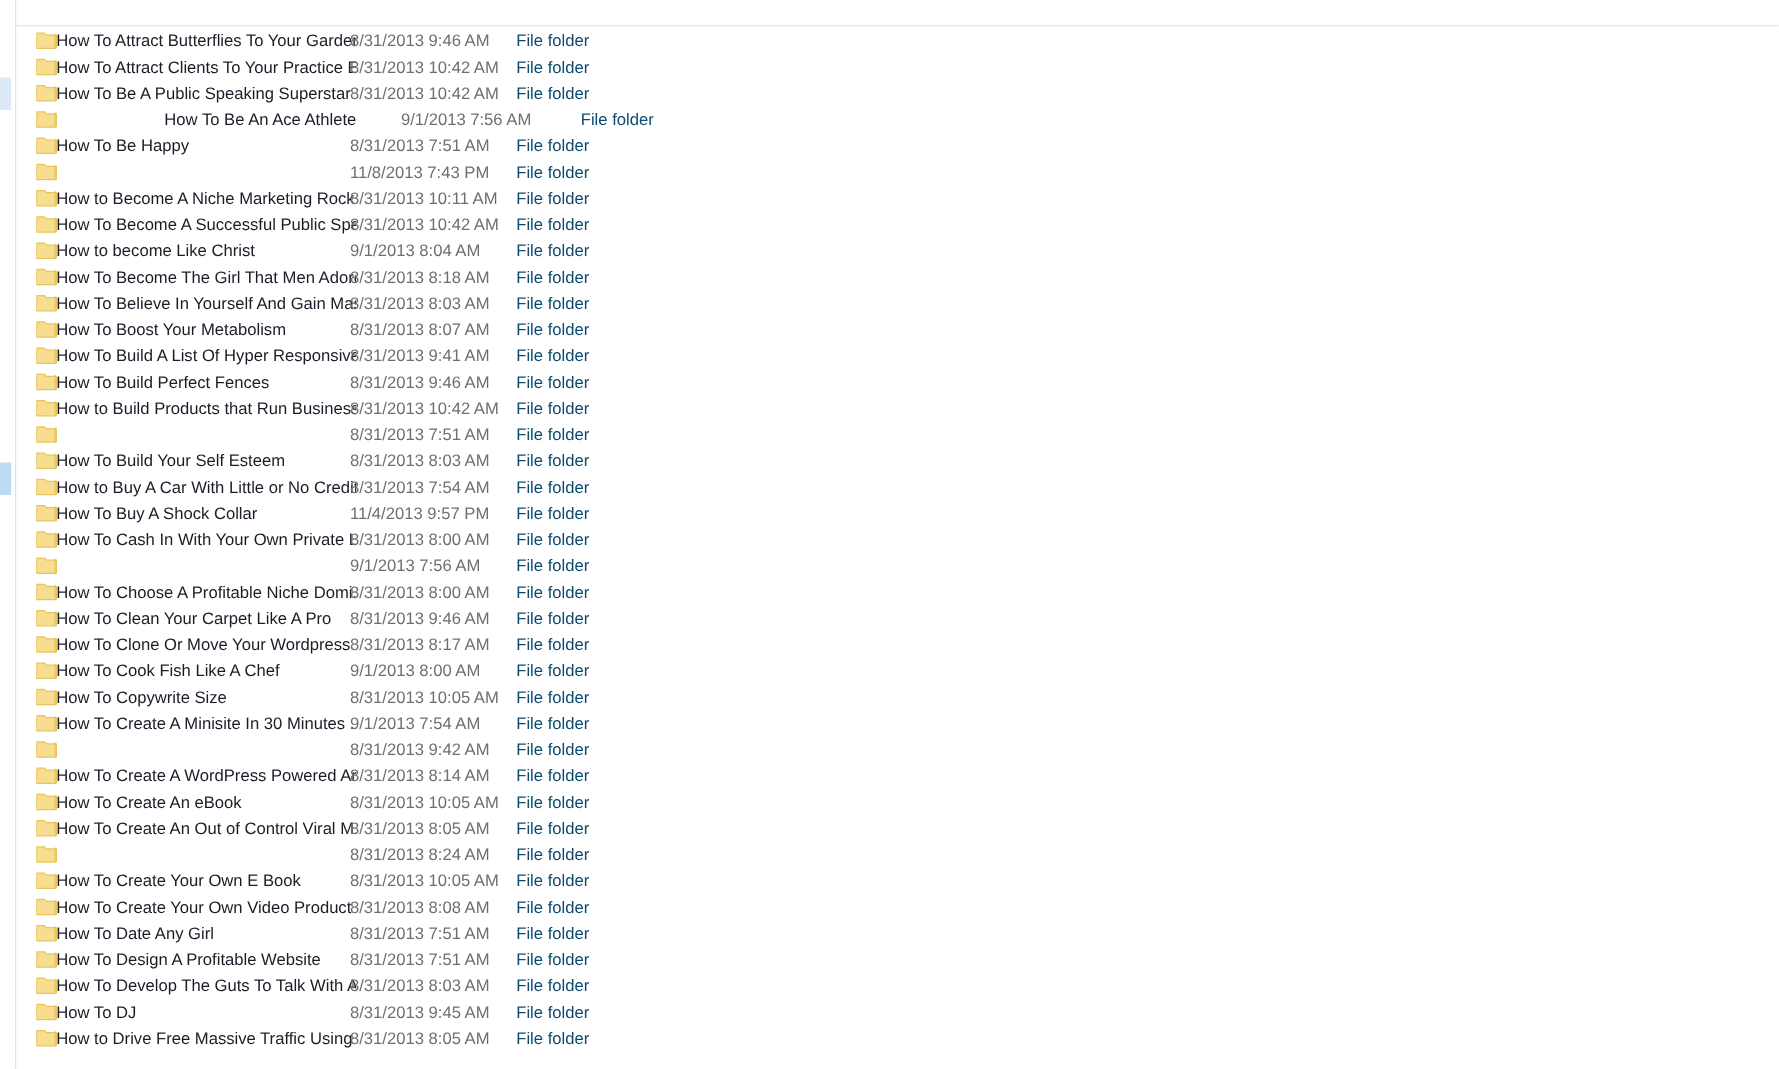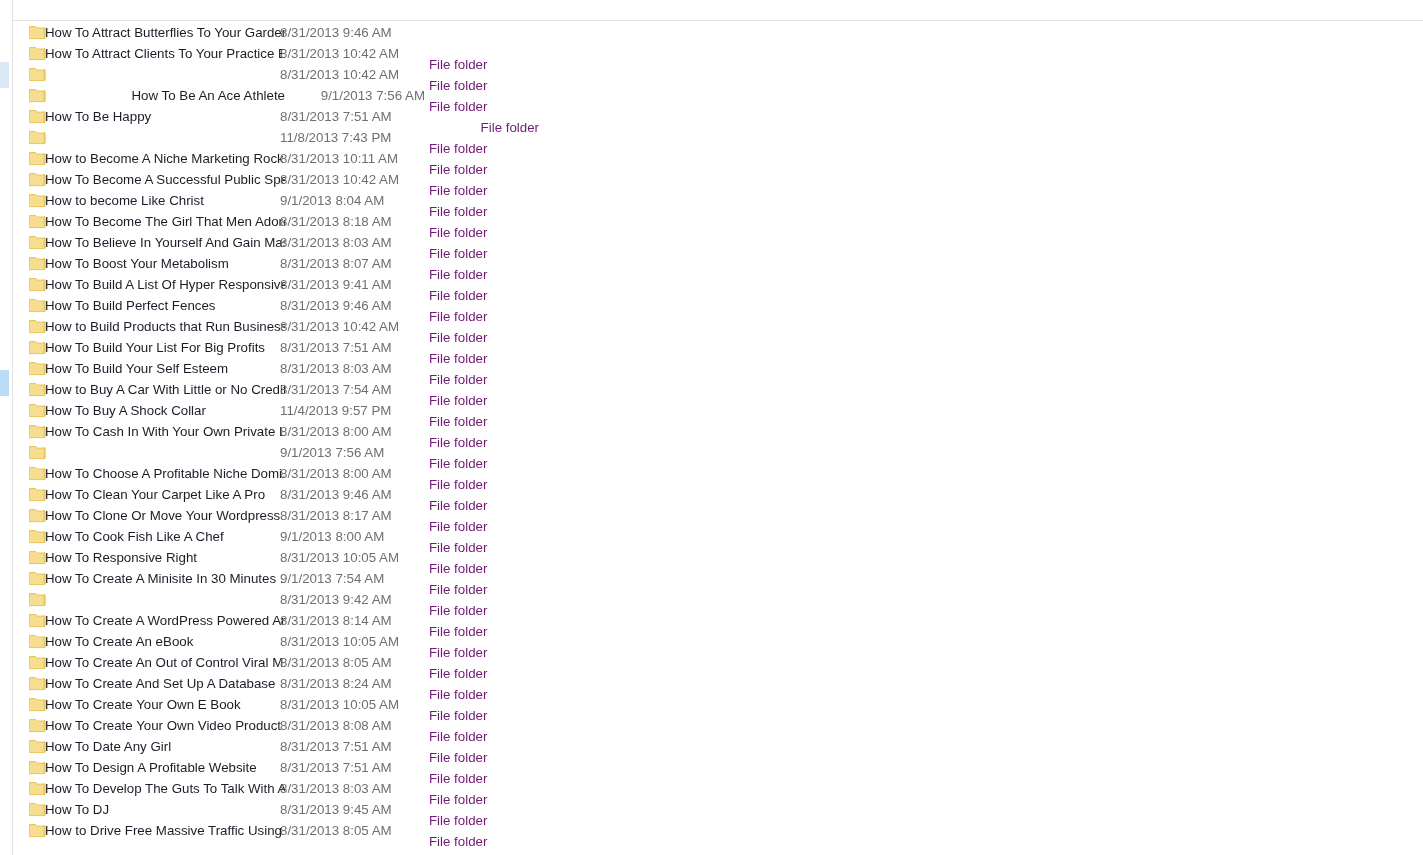--- a/index.html
+++ b/index.html
@@ -117,24 +117,23 @@
     left: 32px;
     width: 240px;
     color: #1c1c28;
   }
   .cell-date {
     left: 267px;
     width: 145px;
     color: #6f6f6f;
   }
   .cell-type {
-    left: 416px;
+    left: 400px;
     width: 110px;
-    color: #701a75;
-    margin-top: 32px;
+    color: #0c4a6e;
   }
   .cell-size {
     left: 536px;
     width: 82px;
     color: #6f6f6f;
     text-align: right;
   }
 
   
   .folder-icon {
@@ -191,20 +190,21 @@
         <span class="cell cell-type">File folder</span>
         <span class="cell cell-size"></span>
       </div>
       <div class="row" style="top: 42px;">
         <span class="folder-icon">
           <svg viewBox="0 0 17 15" width="17" height="15" xmlns="http://www.w3.org/2000/svg">
             <path d="M0.5 1.5 h6.2 l1.5 1.6 h7.3 a0.6 0.6 0 0 1 0.6 0.6 v9.3 a0.6 0.6 0 0 1 -0.6 0.6 h-15 a0.6 0.6 0 0 1 -0.6 -0.6 z" fill="#f7dd8f" stroke="#e8c55a" stroke-width="1"></path>
             <path d="M14.6 2.0 h1.6 v11.4 h-1.6 z" fill="#e8c55a" opacity="0.85"></path>
           </svg>
         </span>
+        <span class="cell cell-name">How To Be A Public Speaking Superstar</span>
         <span class="cell cell-date">8/31/2013 10:42 AM</span>
         <span class="cell cell-type">File folder</span>
         <span class="cell cell-size"></span>
       </div>
       <div class="row" style="top: 63px; text-align: right;">
         <span class="folder-icon">
           <svg viewBox="0 0 17 15" width="17" height="15" xmlns="http://www.w3.org/2000/svg">
             <path d="M0.5 1.5 h6.2 l1.5 1.6 h7.3 a0.6 0.6 0 0 1 0.6 0.6 v9.3 a0.6 0.6 0 0 1 -0.6 0.6 h-15 a0.6 0.6 0 0 1 -0.6 -0.6 z" fill="#f7dd8f" stroke="#e8c55a" stroke-width="1"></path>
             <path d="M14.6 2.0 h1.6 v11.4 h-1.6 z" fill="#e8c55a" opacity="0.85"></path>
           </svg>
@@ -345,21 +345,20 @@
         <span class="cell cell-type">File folder</span>
         <span class="cell cell-size"></span>
       </div>
       <div class="row" style="top: 315px;">
         <span class="folder-icon">
           <svg viewBox="0 0 17 15" width="17" height="15" xmlns="http://www.w3.org/2000/svg">
             <path d="M0.5 1.5 h6.2 l1.5 1.6 h7.3 a0.6 0.6 0 0 1 0.6 0.6 v9.3 a0.6 0.6 0 0 1 -0.6 0.6 h-15 a0.6 0.6 0 0 1 -0.6 -0.6 z" fill="#f7dd8f" stroke="#e8c55a" stroke-width="1"></path>
             <path d="M14.6 2.0 h1.6 v11.4 h-1.6 z" fill="#e8c55a" opacity="0.85"></path>
           </svg>
         </span>
-        <span class="cell cell-name">How To Build Your List For Big Profits</span>
         <span class="cell cell-date">8/31/2013 7:51 AM</span>
         <span class="cell cell-type">File folder</span>
         <span class="cell cell-size"></span>
       </div>
       <div class="row" style="top: 336px;">
         <span class="folder-icon">
           <svg viewBox="0 0 17 15" width="17" height="15" xmlns="http://www.w3.org/2000/svg">
             <path d="M0.5 1.5 h6.2 l1.5 1.6 h7.3 a0.6 0.6 0 0 1 0.6 0.6 v9.3 a0.6 0.6 0 0 1 -0.6 0.6 h-15 a0.6 0.6 0 0 1 -0.6 -0.6 z" fill="#f7dd8f" stroke="#e8c55a" stroke-width="1"></path>
             <path d="M14.6 2.0 h1.6 v11.4 h-1.6 z" fill="#e8c55a" opacity="0.85"></path>
           </svg>
@@ -464,21 +463,21 @@
         <span class="cell cell-type">File folder</span>
         <span class="cell cell-size"></span>
       </div>
       <div class="row" style="top: 525px;">
         <span class="folder-icon">
           <svg viewBox="0 0 17 15" width="17" height="15" xmlns="http://www.w3.org/2000/svg">
             <path d="M0.5 1.5 h6.2 l1.5 1.6 h7.3 a0.6 0.6 0 0 1 0.6 0.6 v9.3 a0.6 0.6 0 0 1 -0.6 0.6 h-15 a0.6 0.6 0 0 1 -0.6 -0.6 z" fill="#f7dd8f" stroke="#e8c55a" stroke-width="1"></path>
             <path d="M14.6 2.0 h1.6 v11.4 h-1.6 z" fill="#e8c55a" opacity="0.85"></path>
           </svg>
         </span>
-        <span class="cell cell-name">How To Responsive Right</span>
+        <span class="cell cell-name">How To Copywrite Size</span>
         <span class="cell cell-date">8/31/2013 10:05 AM</span>
         <span class="cell cell-type">File folder</span>
         <span class="cell cell-size"></span>
       </div>
       <div class="row" style="top: 546px;">
         <span class="folder-icon">
           <svg viewBox="0 0 17 15" width="17" height="15" xmlns="http://www.w3.org/2000/svg">
             <path d="M0.5 1.5 h6.2 l1.5 1.6 h7.3 a0.6 0.6 0 0 1 0.6 0.6 v9.3 a0.6 0.6 0 0 1 -0.6 0.6 h-15 a0.6 0.6 0 0 1 -0.6 -0.6 z" fill="#f7dd8f" stroke="#e8c55a" stroke-width="1"></path>
             <path d="M14.6 2.0 h1.6 v11.4 h-1.6 z" fill="#e8c55a" opacity="0.85"></path>
           </svg>
@@ -535,21 +534,20 @@
         <span class="cell cell-type">File folder</span>
         <span class="cell cell-size"></span>
       </div>
       <div class="row" style="top: 651px;">
         <span class="folder-icon">
           <svg viewBox="0 0 17 15" width="17" height="15" xmlns="http://www.w3.org/2000/svg">
             <path d="M0.5 1.5 h6.2 l1.5 1.6 h7.3 a0.6 0.6 0 0 1 0.6 0.6 v9.3 a0.6 0.6 0 0 1 -0.6 0.6 h-15 a0.6 0.6 0 0 1 -0.6 -0.6 z" fill="#f7dd8f" stroke="#e8c55a" stroke-width="1"></path>
             <path d="M14.6 2.0 h1.6 v11.4 h-1.6 z" fill="#e8c55a" opacity="0.85"></path>
           </svg>
         </span>
-        <span class="cell cell-name">How To Create And Set Up A Database</span>
         <span class="cell cell-date">8/31/2013 8:24 AM</span>
         <span class="cell cell-type">File folder</span>
         <span class="cell cell-size"></span>
       </div>
       <div class="row" style="top: 672px;">
         <span class="folder-icon">
           <svg viewBox="0 0 17 15" width="17" height="15" xmlns="http://www.w3.org/2000/svg">
             <path d="M0.5 1.5 h6.2 l1.5 1.6 h7.3 a0.6 0.6 0 0 1 0.6 0.6 v9.3 a0.6 0.6 0 0 1 -0.6 0.6 h-15 a0.6 0.6 0 0 1 -0.6 -0.6 z" fill="#f7dd8f" stroke="#e8c55a" stroke-width="1"></path>
             <path d="M14.6 2.0 h1.6 v11.4 h-1.6 z" fill="#e8c55a" opacity="0.85"></path>
           </svg>

